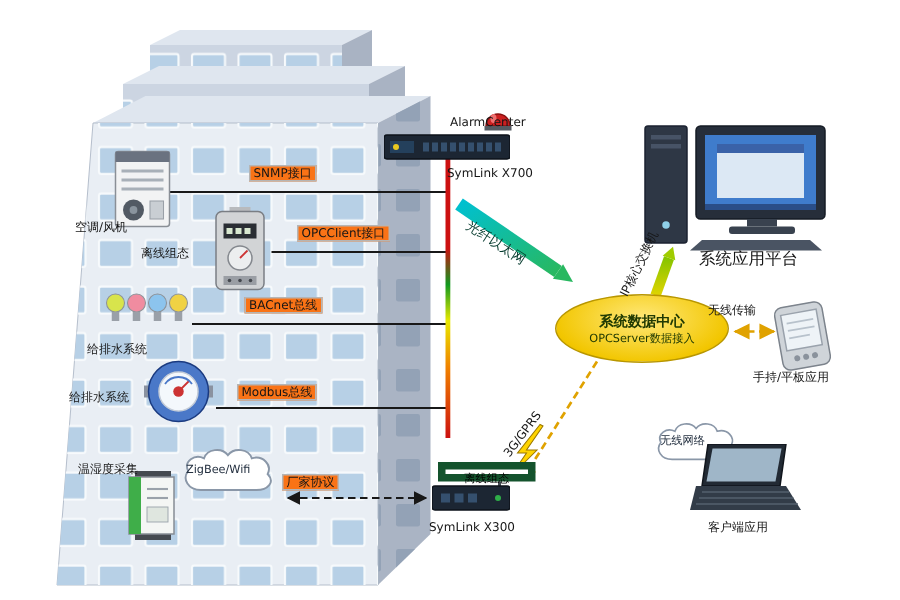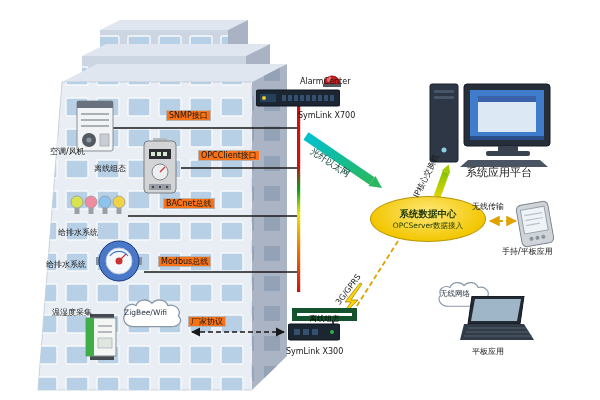--- a/index.html
+++ b/index.html
@@ -258,13 +258,13 @@
 
 <div class="lbl" style="left:300px;top:77px;z-index:7">AlarmCenter</div>
 <div class="lbl" style="left:298px;top:111px;z-index:7">SymLink X700</div>
 <div class="lbl rot-fiber" style="left:314px;top:146px">光纤以太网</div>
 <div class="lbl rot-switch" style="left:420px;top:190px">IP核心交换机</div>
 <div class="lbl" style="left:466px;top:167px;font-size:11px;z-index:7">系统应用平台</div>
 <div class="lbl" style="left:472px;top:202px;z-index:7">无线传输</div>
 <div class="lbl" style="left:502px;top:247px;z-index:7">手持/平板应用</div>
 <div class="lbl rot-gprs" style="left:334px;top:301px">3G/GPRS</div>
 <div class="lbl" style="left:286px;top:347px;z-index:7">SymLink X300</div>
-<div class="lbl" style="left:472px;top:347px;z-index:7">平板应用</div>
+<div class="lbl" style="left:472px;top:347px;z-index:7">客户端应用</div>
 
 </body></html>

